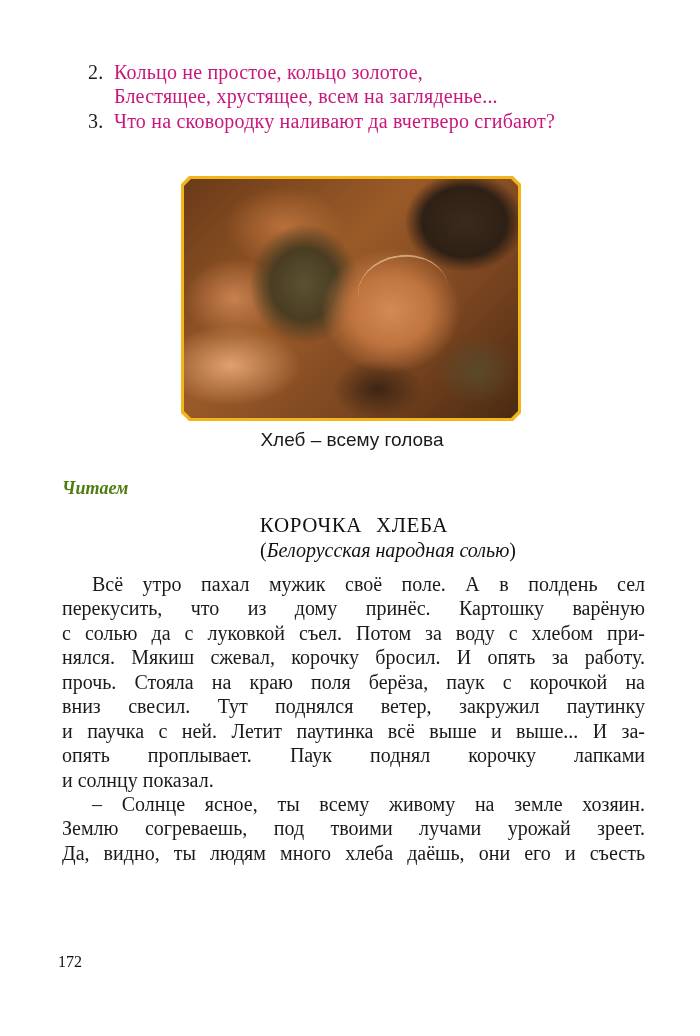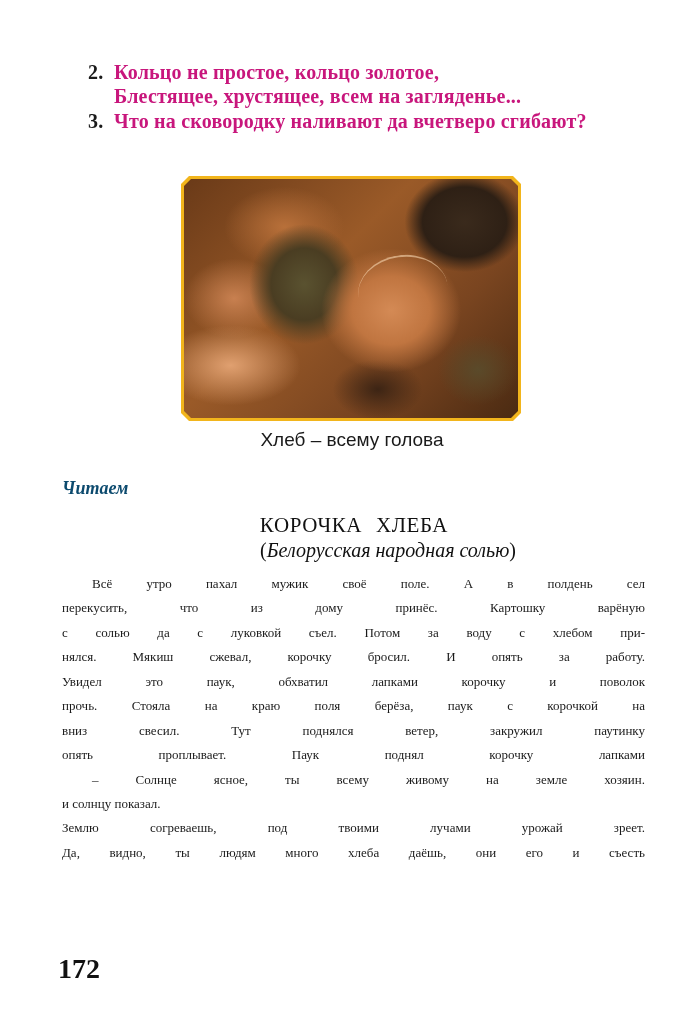--- a/index.html
+++ b/index.html
@@ -28,21 +28,20 @@
     left: 88px;
     top: 60px;
     width: 580px;
     font-size: 20px;
     line-height: 24.4px;
     letter-spacing: 0.2px;
   }
   .riddle-line {
     white-space: nowrap;
     height: 24.4px;
-    font-weight: bold;
   }
   .riddle-num {
     display: inline-block;
     width: 26px;
     color: #1a1a1a;
   }
   .riddle-text {
     color: #c8167c;
   }
   .riddle-cont {
@@ -106,21 +105,21 @@
   }
 
   
   .section-label {
     position: absolute;
     left: 62px;
     top: 478px;
     font-size: 18px;
     font-weight: bold;
     font-style: italic;
-    color: #0c4a6e;
+    color: #4d7c0f;
   }
 
   
   .story-title {
     position: absolute;
     left: 0;
     width: 700px;
     top: 513px;
     text-align: center;
     font-size: 21px;
@@ -142,21 +141,21 @@
   .story-subtitle .it {
     font-style: italic;
   }
 
   
   .body-text {
     position: absolute;
     left: 62px;
     top: 572px;
     width: 583px;
-    font-size: 13px;
+    font-size: 20px;
     line-height: 24.45px;
     color: #1a1a1a;
   }
   .body-line {
     display: block;
     height: 24.45px;
     white-space: nowrap;
     text-align: justify;
     text-align-last: justify;
   }
@@ -164,22 +163,22 @@
     padding-left: 30px;
   }
   .body-line.last {
     text-align-last: left;
   }
 
   .page-number {
     position: absolute;
     left: 58px;
     top: 953px;
-    font-size: 28px;
-    font-weight: bold;
+    font-size: 16px;
+    font-weight: normal;
     color: #111;
   }
 </style>
 </head>
 <body>
 
 <div class="page">
 
   <div class="riddles">
     <div class="riddle-line">
@@ -204,25 +203,25 @@
   <div class="section-label">Читаем</div>
 
   <div class="story-title">КОРОЧКА ХЛЕБА</div>
   <div class="story-subtitle"><span>(</span><span class="it">Белорусская народная солью</span><span>)</span></div>
 
   <div class="body-text">
     <span class="body-line indent">Всё утро пахал мужик своё поле. А в полдень сел</span>
     <span class="body-line">перекусить, что из дому принёс. Картошку варёную</span>
     <span class="body-line">с солью да с луковкой съел. Потом за воду с хлебом при-</span>
     <span class="body-line">нялся. Мякиш сжевал, корочку бросил. И опять за работу.</span>
-    <span class="body-line">Увидел это паук, обхватил лапками корочку и поволок</span>
     <span class="body-line">прочь. Стояла на краю поля берёза, паук с корочкой на</span>
     <span class="body-line">вниз свесил. Тут поднялся ветер, закружил паутинку</span>
+    <span class="body-line">и паучка с ней. Летит паутинка всё выше и выше... И за-</span>
     <span class="body-line">опять проплывает. Паук поднял корочку лапками</span>
+    <span class="body-line last">и солнцу показал.</span>
     <span class="body-line indent">– Солнце ясное, ты всему живому на земле хозяин.</span>
-    <span class="body-line last">и солнцу показал.</span>
     <span class="body-line">Землю согреваешь, под твоими лучами урожай зреет.</span>
     <span class="body-line">Да, видно, ты людям много хлеба даёшь, они его и съесть</span>
   </div>
 
   <div class="page-number">172</div>
 
 </div>
 
 </body></html>

